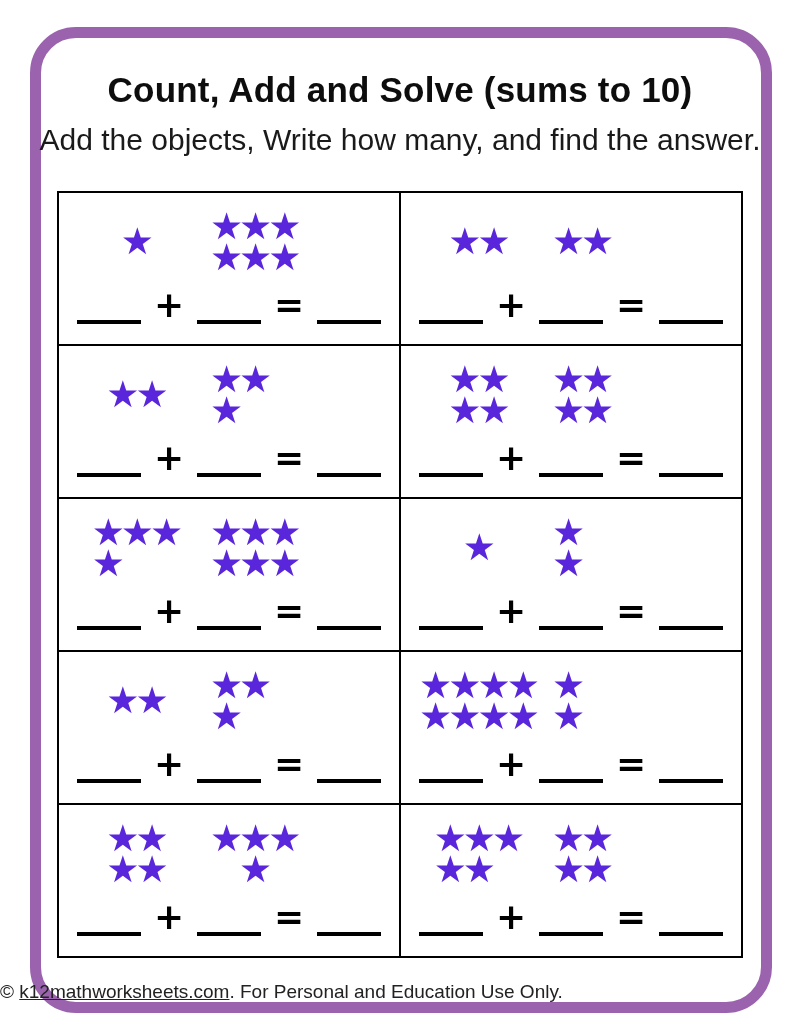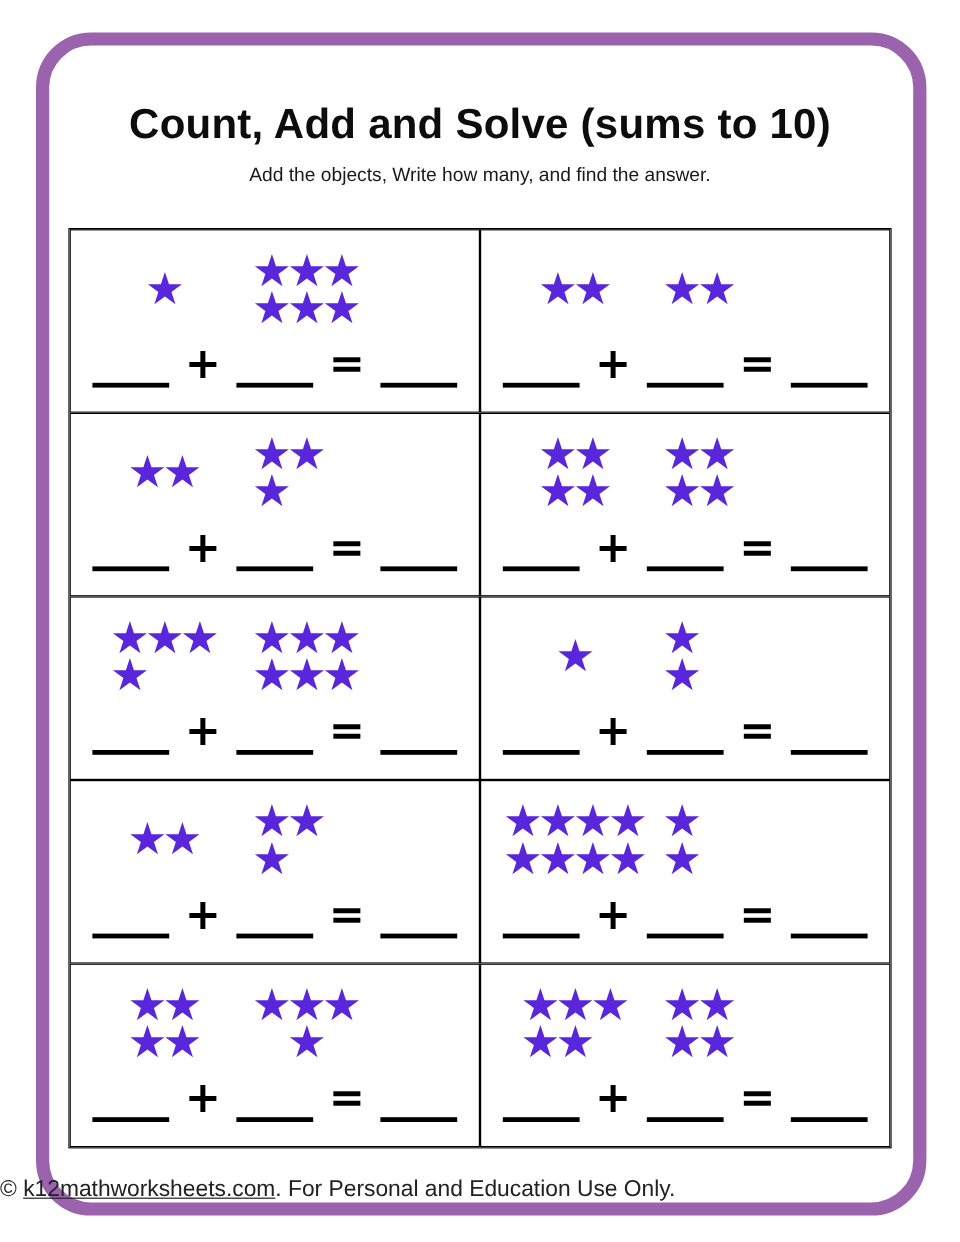--- a/index.html
+++ b/index.html
@@ -6,25 +6,25 @@
   .sheet{
     position:relative;width:800px;height:1035px;background:#fff;overflow:hidden;
     font-family:"Liberation Sans",sans-serif;color:#111;
   }
   .frame{
     position:absolute;left:30px;top:27px;right:28px;bottom:22px;
     border:11px solid var(--frame,#9B63AE);border-radius:46px;pointer-events:none;
   }
   .content{position:relative;padding-top:70px;}
   .title{
-    margin:14px;text-align:center;font-size:35px;font-weight:700;color:#0d0d0d;
+    margin:0;text-align:center;font-size:35px;font-weight:700;color:#0d0d0d;
     letter-spacing:0.2px;
   }
   .subtitle{
-    margin:13px 0 0;text-align:center;font-size:16px;color:#1a1a1a;font-weight:400;
+    margin:13px 0 0;text-align:center;font-size:30px;color:#1a1a1a;font-weight:400;
   }
   .grid{
     width:684px;margin:34px auto 0;display:grid;grid-template-columns:1fr 1fr;
     border:1px solid #000;
   }
   .cell{
     border:1px solid #000;height:153px;box-sizing:border-box;
     display:flex;flex-direction:column;background:#fff;
   }
   .stars{flex:1;display:flex;align-items:center;padding:4px 4px 0 10px;min-height:0;}

